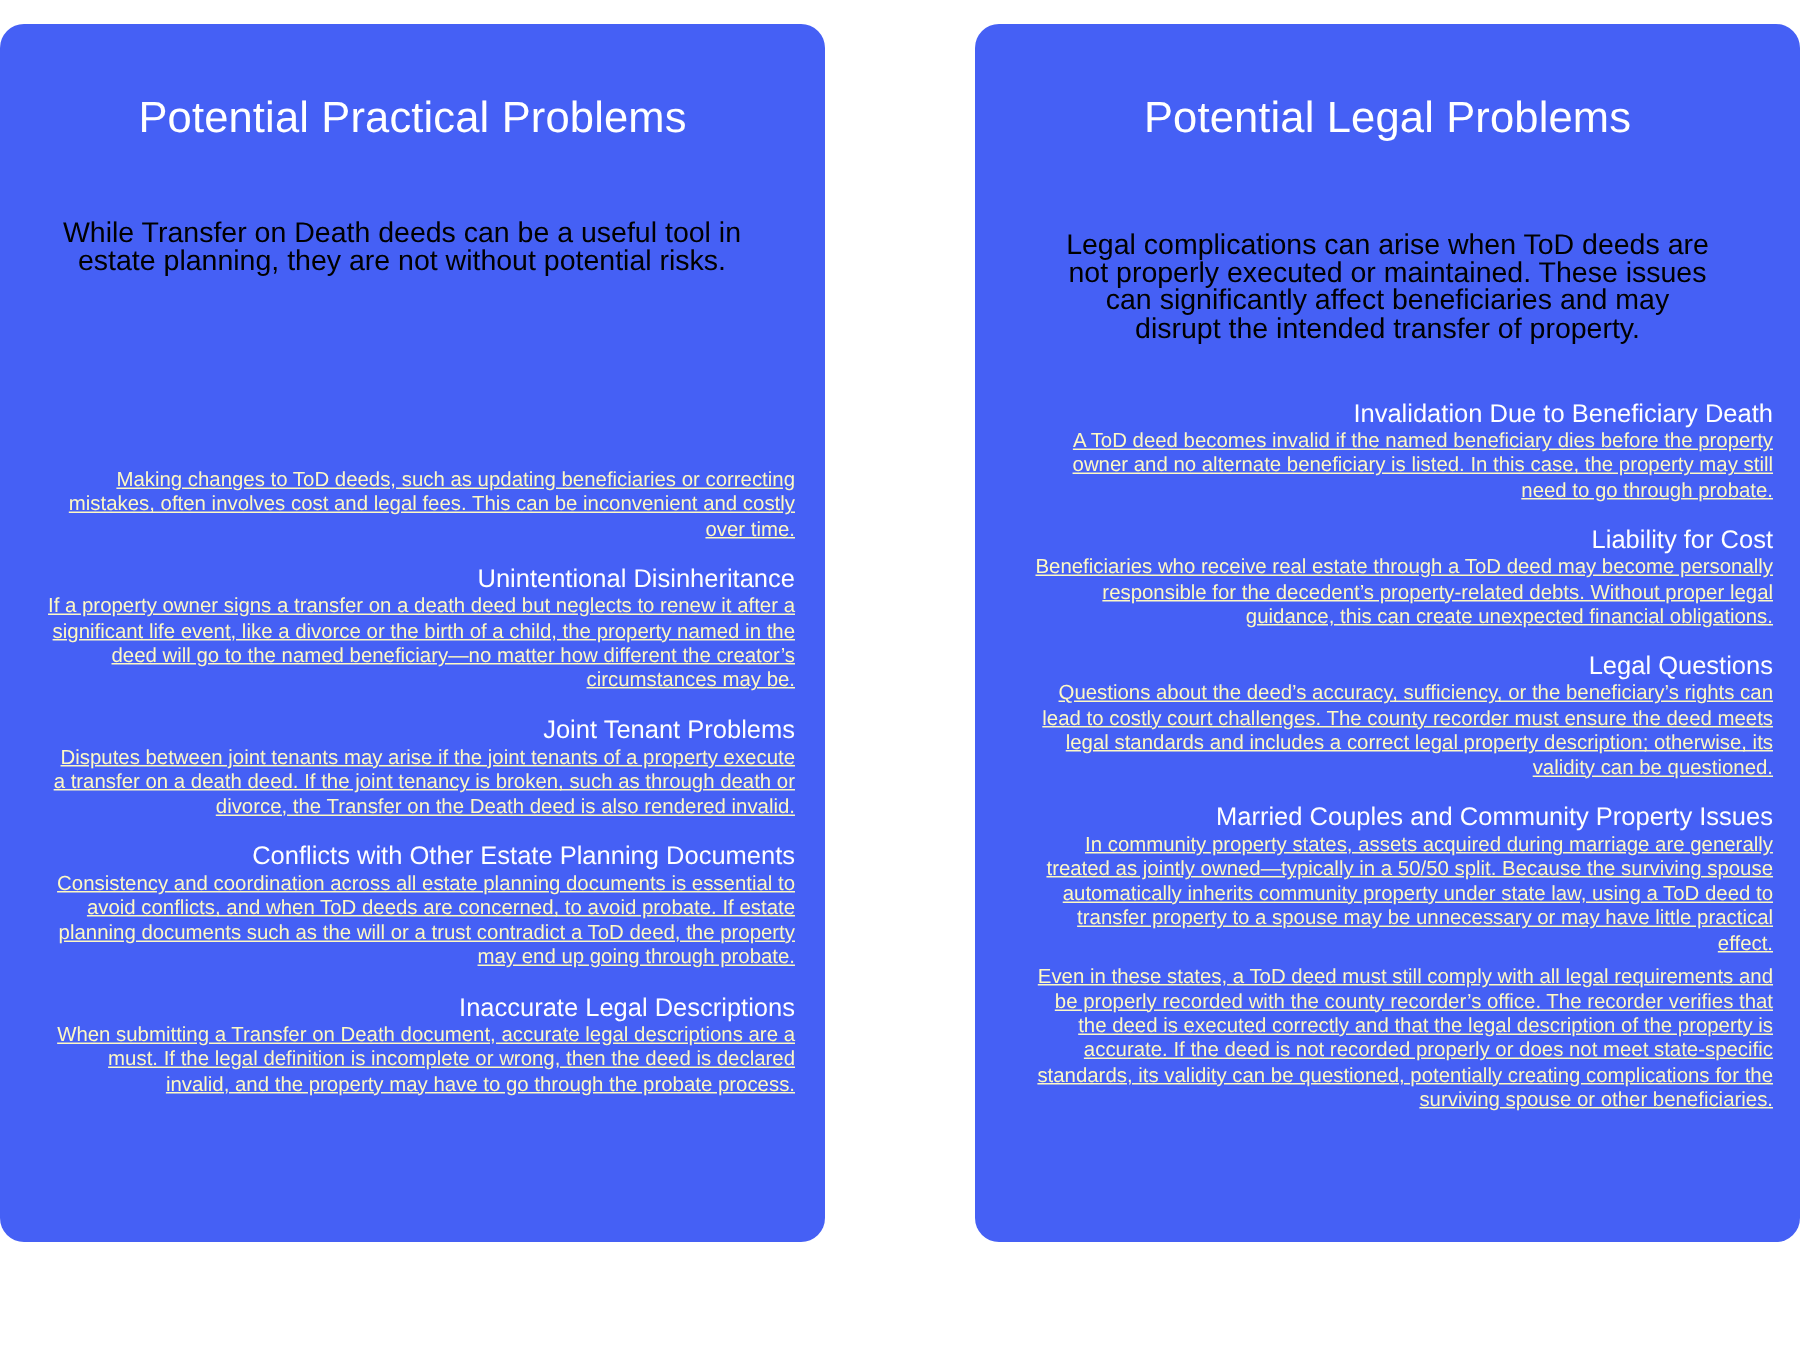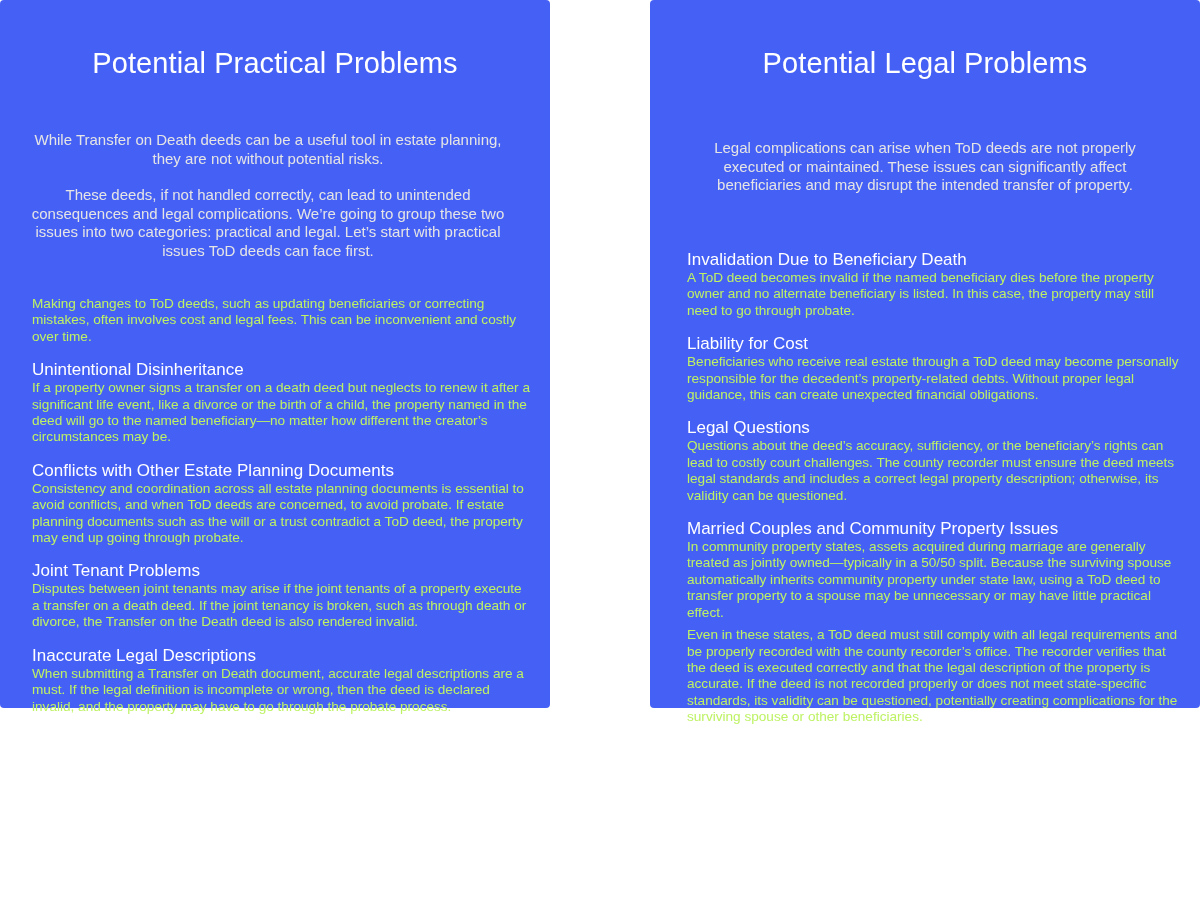--- a/index.html
+++ b/index.html
@@ -1,65 +1,64 @@
 <!DOCTYPE html>
 <html><head>
   <meta charset="utf-8">
   <style>
     html, body { margin: 0; padding: 0; }
     body {
       width: 1200px; height: 900px; background: #ffffff; position: relative; overflow: hidden;
       font-family: "Liberation Sans", "DejaVu Sans", sans-serif; color: #ffffff;
     }
     .card {
-      position: absolute; top: 0; height: 708px; width: 550px;
-      background: #4560F5; border-radius: 4px; box-sizing: border-box;
+      position: absolute; top: 16px; height: 812px; width: 550px;
+      background: #4560F5; border-radius: 16px; box-sizing: border-box;
     }
     .card.left { left: 0; padding: 0 28px 0 32px; }
     .card.right { left: 650px; padding: 15px 20px 0 37px; }
     .title {
       font-size: 29px; font-weight: normal; text-align: center; margin: 0;
       position: absolute; left: 0; right: 0; top: 47px; letter-spacing: 0.1px;
     }
-    .intro { position: absolute; text-align: center; font-size: 15px; line-height: 18.5px; color: #e5e5e5; }
+    .intro { position: absolute; text-align: center; font-size: 19px; line-height: 18.5px; color: #000000; }
     .intro p { margin: 0 0 18px 0; }
     .card.left .intro { top: 131px; left: 30px; right: 44px; }
     .card.right .intro { top: 139px; left: 58px; right: 58px; }
-    .sections { position: absolute; }
+    .sections { position: absolute; text-align: right; }
     .card.left .sections { top: 296px; left: 32px; right: 20px; }
     .card.right .sections { top: 250px; left: 37px; right: 18px; }
     .section { margin-bottom: 15px; }
     .section h3 { font-size: 17px; font-weight: normal; margin: 0; line-height: 20px; color: #ffffff; }
-    .section p { font-size: 13.6px; line-height: 16.4px; margin: 0; color: #bef264; }
+    .section p { font-size: 13.6px; line-height: 16.4px; margin: 0; color: #fef9c3; text-decoration: underline; }
     .section p.extra { margin-top: 6px; }
   </style>
 </head>
 <body>
 
 <div class="card left">
   <h2 class="title">Potential Practical Problems</h2>
   <div class="intro">
     <p>While Transfer on Death deeds can be a useful tool in estate planning, they are not without potential risks.</p>
-    <p>These deeds, if not handled correctly, can lead to unintended consequences and legal complications. We’re going to group these two issues into two categories: practical and legal. Let’s start with practical issues ToD deeds can face first.</p>
   </div>
   <div class="sections">
     <div class="section">
       <p>Making changes to ToD deeds, such as updating beneficiaries or correcting mistakes, often involves cost and legal fees. This can be inconvenient and costly over time.</p>
     </div>
     <div class="section">
       <h3>Unintentional Disinheritance</h3>
       <p>If a property owner signs a transfer on a death deed but neglects to renew it after a significant life event, like a divorce or the birth of a child, the property named in the deed will go to the named beneficiary—no matter how different the creator’s circumstances may be.</p>
     </div>
     <div class="section">
+      <h3>Joint Tenant Problems</h3>
+      <p>Disputes between joint tenants may arise if the joint tenants of a property execute a transfer on a death deed. If the joint tenancy is broken, such as through death or divorce, the Transfer on the Death deed is also rendered invalid.</p>
+    </div>
+    <div class="section">
       <h3>Conflicts with Other Estate Planning Documents</h3>
       <p>Consistency and coordination across all estate planning documents is essential to avoid conflicts, and when ToD deeds are concerned, to avoid probate. If estate planning documents such as the will or a trust contradict a ToD deed, the property may end up going through probate.</p>
-    </div>
-    <div class="section">
-      <h3>Joint Tenant Problems</h3>
-      <p>Disputes between joint tenants may arise if the joint tenants of a property execute a transfer on a death deed. If the joint tenancy is broken, such as through death or divorce, the Transfer on the Death deed is also rendered invalid.</p>
     </div>
     <div class="section">
       <h3>Inaccurate Legal Descriptions</h3>
       <p>When submitting a Transfer on Death document, accurate legal descriptions are a must. If the legal definition is incomplete or wrong, then the deed is declared invalid, and the property may have to go through the probate process.</p>
     </div>
   </div>
 </div>
 
 <div class="card right">
   <h2 class="title">Potential Legal Problems</h2>

